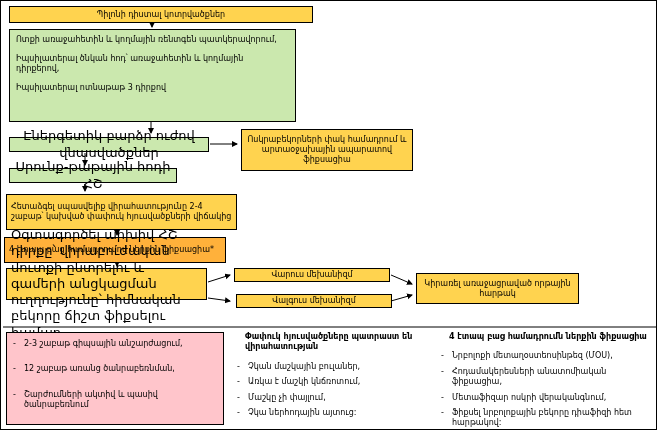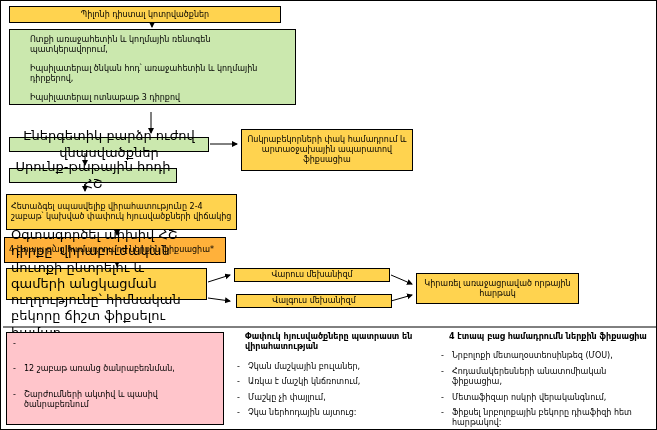--- a/index.html
+++ b/index.html
@@ -43,25 +43,25 @@
     <line x1="116" y1="229" x2="116" y2="234" stroke="#000" stroke-width="1" marker-end="url(#arr)"></line>
     <line x1="116" y1="262" x2="116" y2="265" stroke="#000" stroke-width="1" marker-end="url(#arr)"></line>
     <line x1="209" y1="143" x2="236" y2="143" stroke="#000" stroke-width="1" marker-end="url(#arr)"></line>
     <line x1="207" y1="281" x2="229" y2="274" stroke="#000" stroke-width="1" marker-end="url(#arr)"></line>
     <line x1="207" y1="297" x2="229" y2="300" stroke="#000" stroke-width="1" marker-end="url(#arr)"></line>
     <line x1="390" y1="274" x2="411" y2="283" stroke="#000" stroke-width="1" marker-end="url(#arr)"></line>
     <line x1="390" y1="300" x2="411" y2="294" stroke="#000" stroke-width="1" marker-end="url(#arr)"></line>
     <line x1="2" y1="326" x2="655" y2="326" stroke="#000" stroke-width="1"></line>
   </svg>
 
-  <div class="box yellow center" style="left:8px;top:5px;width:272px;height:17px;">
+  <div class="box yellow center" style="left:8px;top:5px;width:304px;height:17px;">
     <span>Պիլոնի դիստալ կոտրվածքներ</span>
   </div>
 
-  <div class="box green leftalign block" style="left:8px;top:28px;width:287px;height:76px;padding:5px 20px;">
+  <div class="box green leftalign block" style="left:8px;top:28px;width:287px;height:93px;padding:5px 6px;">
     <p class="para">Ոտքի առաջահետին և կողմային ռենտգեն պատկերավորում,</p>
     <p class="para">Իպսիլատերալ ծնկան հոդ՝ առաջահետին և կողմային դիրքերով,</p>
     <p class="para">Իպսիլատերալ ոտնաթաթ 3 դիրքով</p>
   </div>
 
   <div class="box green center small" style="left:8px;top:136px;width:200px;height:15px;">
     <span>Էներգետիկ բարձր ուժով վնասվածքներ</span>
   </div>
 
   <div class="box yellow center" style="left:240px;top:128px;width:172px;height:42px;">
@@ -92,20 +92,21 @@
     <span>Վալգուս մեխանիզմ</span>
   </div>
 
   <div class="box yellow center" style="left:415px;top:272px;width:163px;height:31px;">
     <span>Կիրառել առաջացրաված որթային հարթակ</span>
   </div>
 
   <div class="box pinkbg block pinklist" style="left:5px;top:331px;width:218px;height:93px;">
     <div class="li">
       <span class="dash">-</span>
+      <span>2-3 շաբաթ գիպսային անշարժացում,</span>
     </div>
     <div class="li">
       <span class="dash">-</span>
       <span>12 շաբաթ առանց ծանրաբեռնման,</span>
     </div>
     <div class="li">
       <span class="dash">-</span>
       <span>Շարժումների ակտիվ և պասիվ ծանրաբեռնում</span>
     </div>
   </div>

